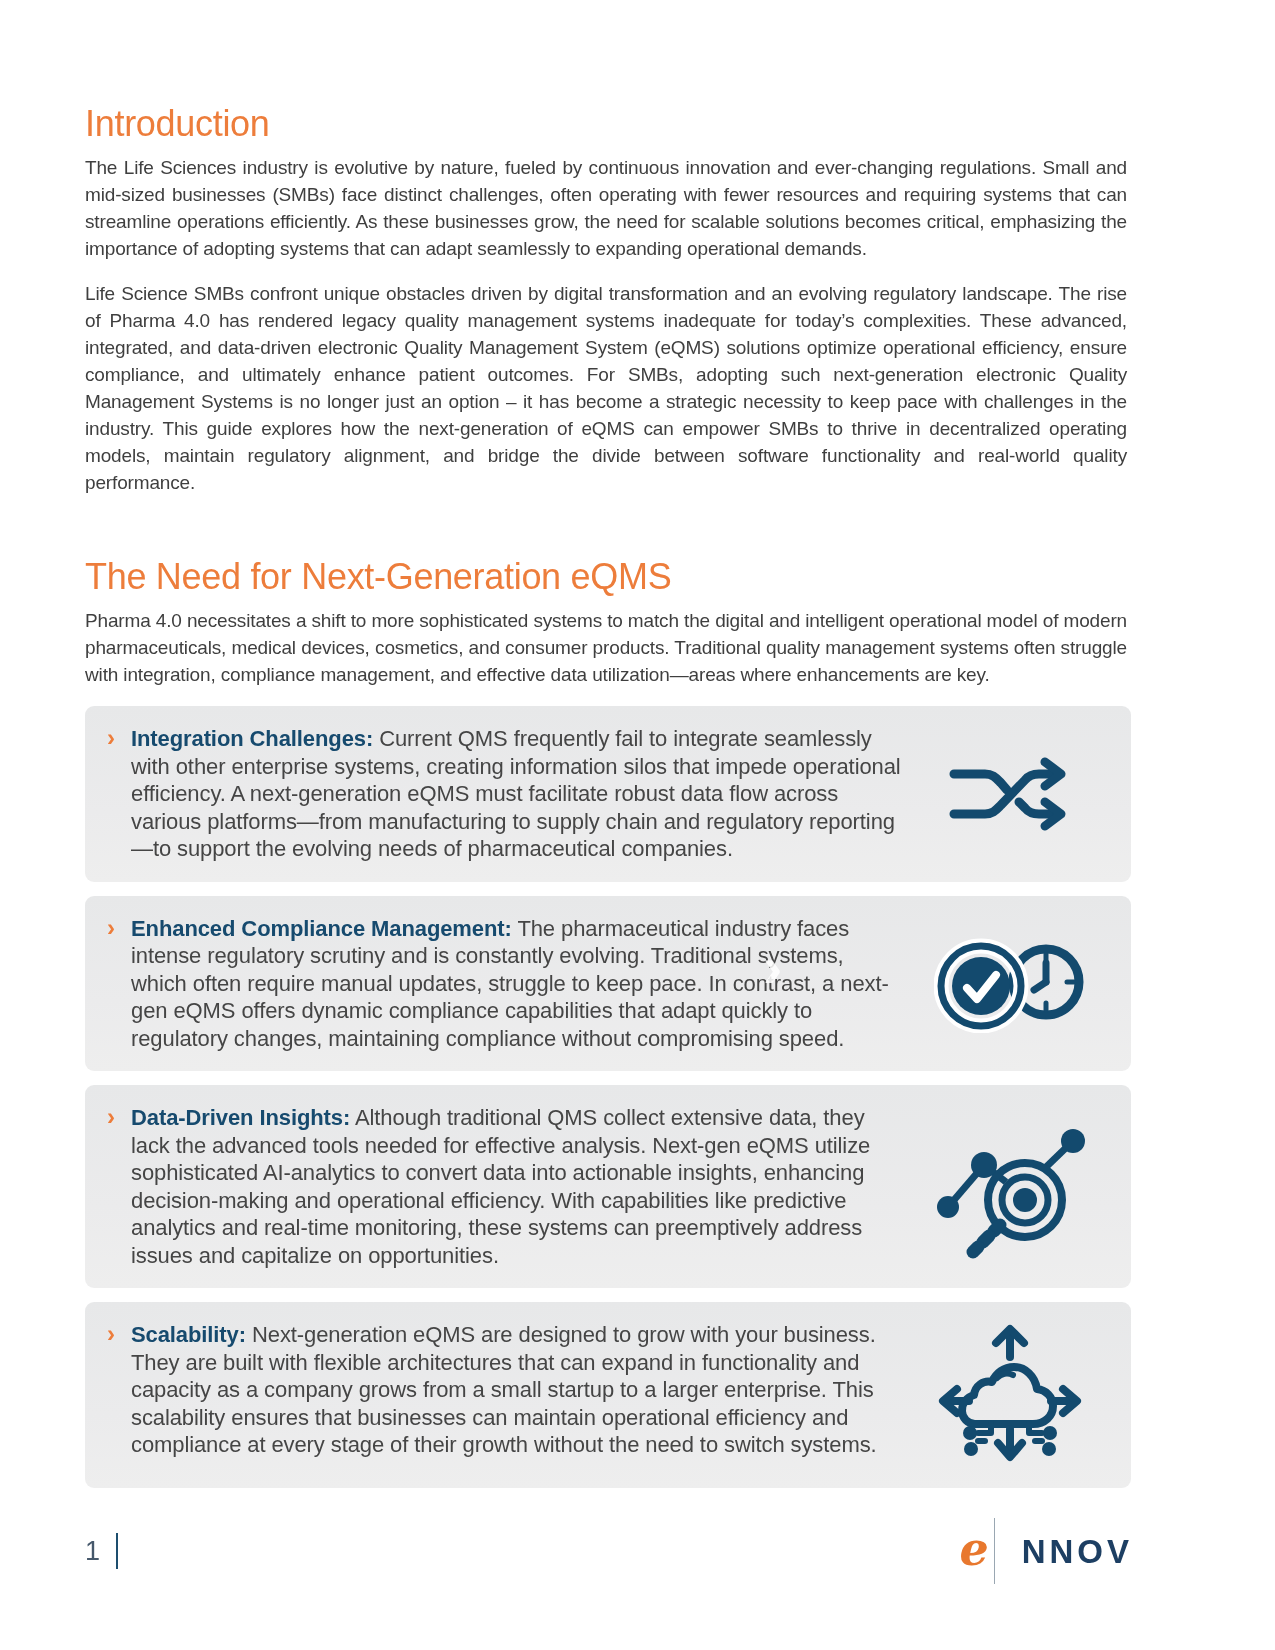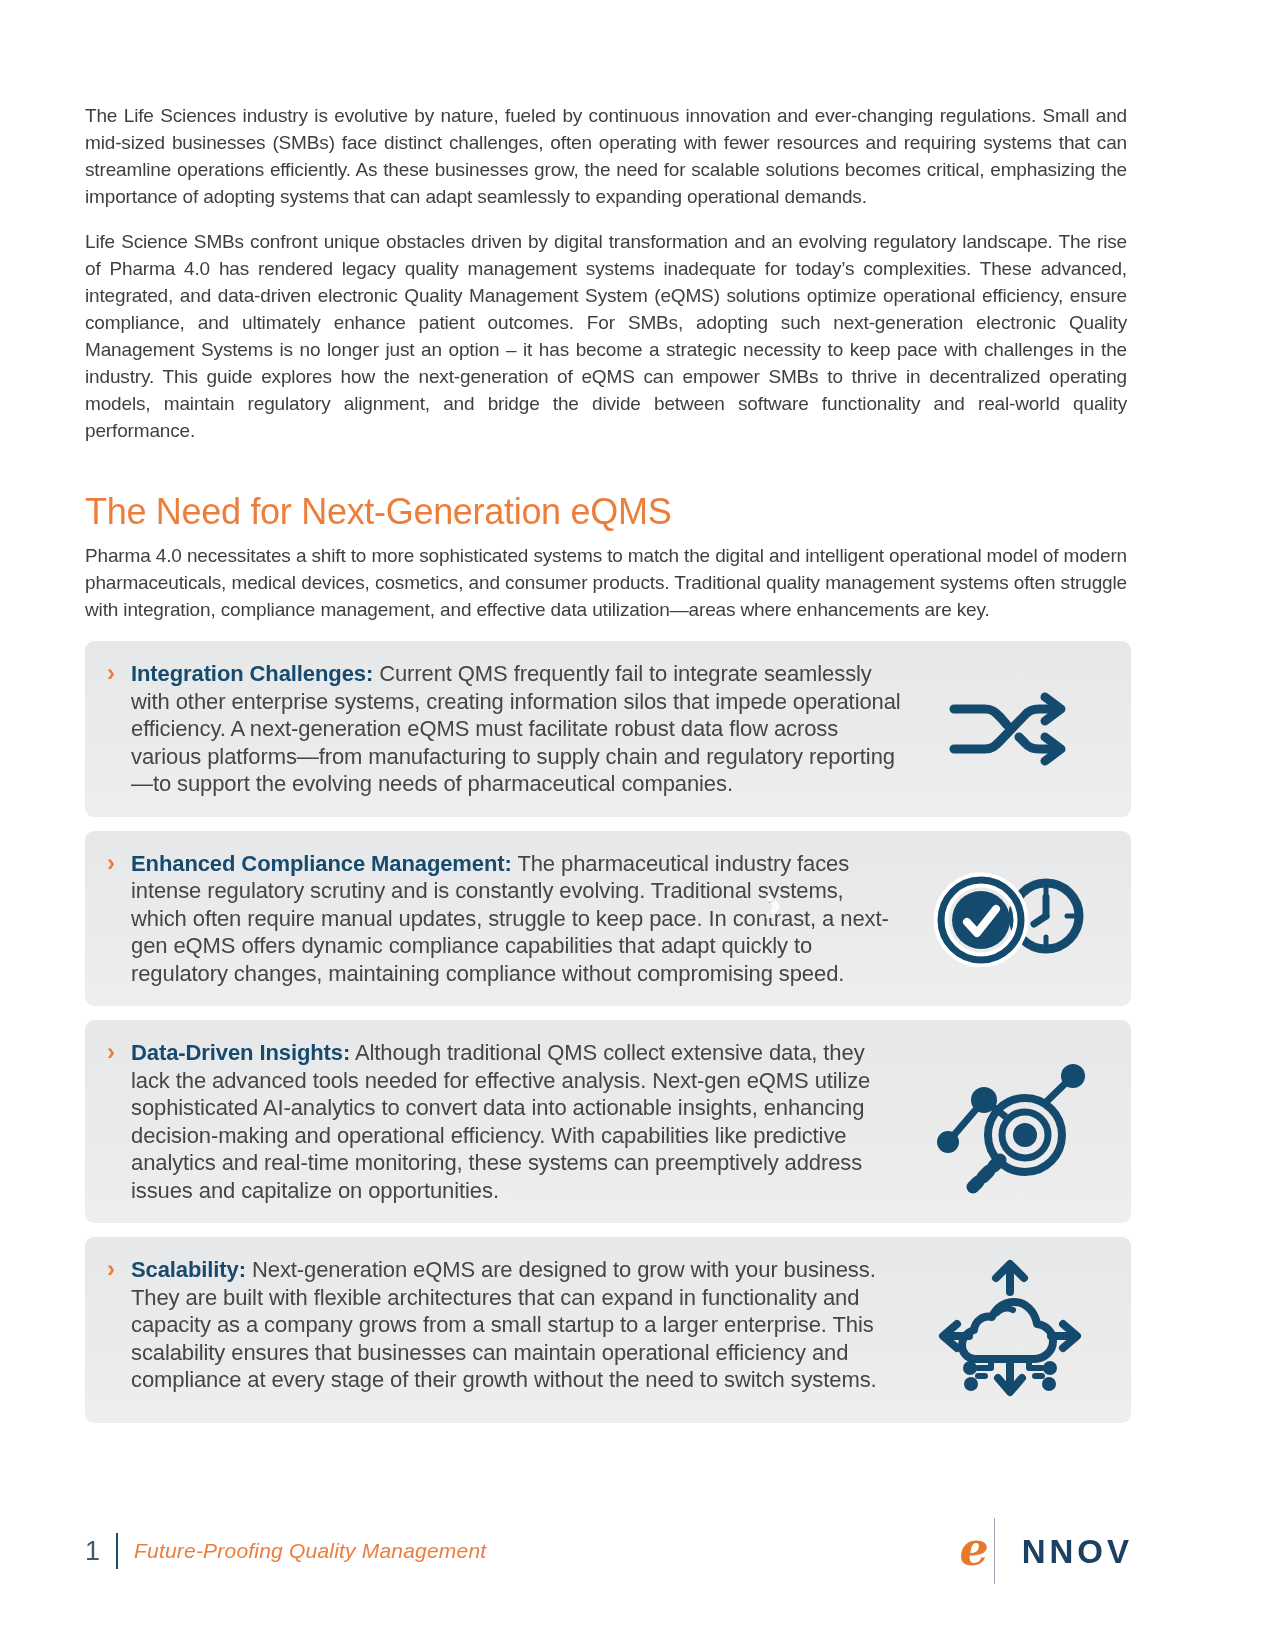--- a/index.html
+++ b/index.html
@@ -20,21 +20,21 @@
     width: 1046px;
   }
   h1.section-heading {
     font-size: 36px;
     font-weight: 300;
     color: #ED7D3B;
     letter-spacing: -0.3px;
     margin: 0 0 9px 0;
     line-height: 1.2;
   }
-  .section-2 h1.section-heading { margin-top: 46px; }
+  .section-2 h1.section-heading { margin-top: 59px; }
   p.body-para {
     font-size: 19px;
     line-height: 27px;
     letter-spacing: -0.15px;
     text-align: justify;
     color: #3f3f3f;
     margin: 0 4px 18px 0;
   }
   .boxes { margin-top: 10px; }
   .feature-box {
@@ -142,20 +142,21 @@
     margin-left: 20px;
   }
 </style>
 </head>
 <body>
 
 <div class="page">
   <div class="content">
 
     <section class="section-1">
+      <h1 class="section-heading">Introduction</h1>
       <p class="body-para">The Life Sciences industry is evolutive by nature, fueled by continuous innovation and ever-changing regulations. Small and mid-sized businesses (SMBs) face distinct challenges, often operating with fewer resources and requiring systems that can streamline operations efficiently. As these businesses grow, the need for scalable solutions becomes critical, emphasizing the importance of adopting systems that can adapt seamlessly to expanding operational demands.</p>
       <p class="body-para">Life Science SMBs confront unique obstacles driven by digital transformation and an evolving regulatory landscape. The rise of Pharma 4.0 has rendered legacy quality management systems inadequate for today’s complexities. These advanced, integrated, and data-driven electronic Quality Management System (eQMS) solutions optimize operational efficiency, ensure compliance, and ultimately enhance patient outcomes. For SMBs, adopting such next-generation electronic Quality Management Systems is no longer just an option – it has become a strategic necessity to keep pace with challenges in the industry. This guide explores how the next-generation of eQMS can empower SMBs to thrive in decentralized operating models, maintain regulatory alignment, and bridge the divide between software functionality and real-world quality performance.</p>
     </section>
 
     <section class="section-2">
       <h1 class="section-heading">The Need for Next-Generation eQMS</h1>
       <p class="body-para">Pharma 4.0 necessitates a shift to more sophisticated systems to match the digital and intelligent operational model of modern pharmaceuticals, medical devices, cosmetics, and consumer products. Traditional quality management systems often struggle with integration, compliance management, and effective data utilization—areas where enhancements are key.</p>
     </section>
 
     <div class="boxes">
@@ -239,20 +240,19 @@
           </svg>
         </div>
       </div>
 
     </div>
   </div>
 
   <footer class="page-footer">
     <span class="page-number">1</span>
     <span class="footer-divider"></span>
-    <span class="footer-title">Future-Proofing Quality Management</span>
     <div class="logo">
       <span class="logo-e">e</span>
       <span class="logo-bar"></span>
       <span class="logo-rest">NNOV</span>
     </div>
   </footer>
 </div>
 
 </body></html>

